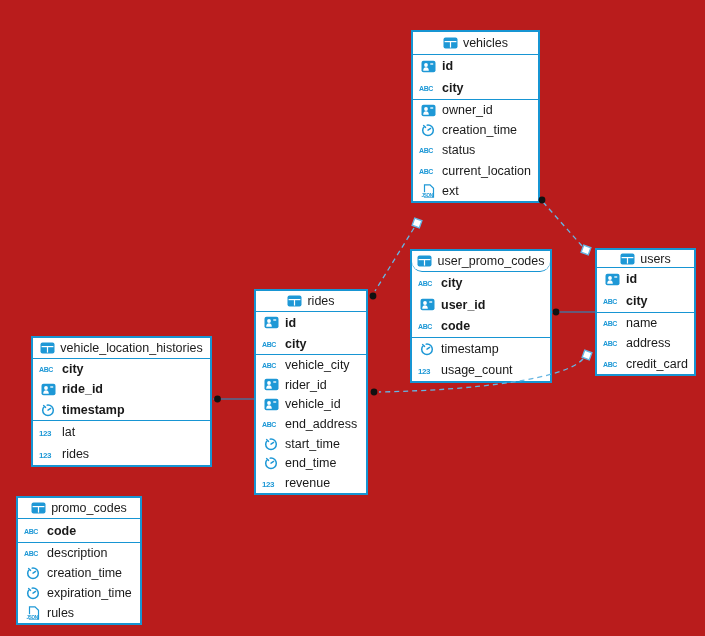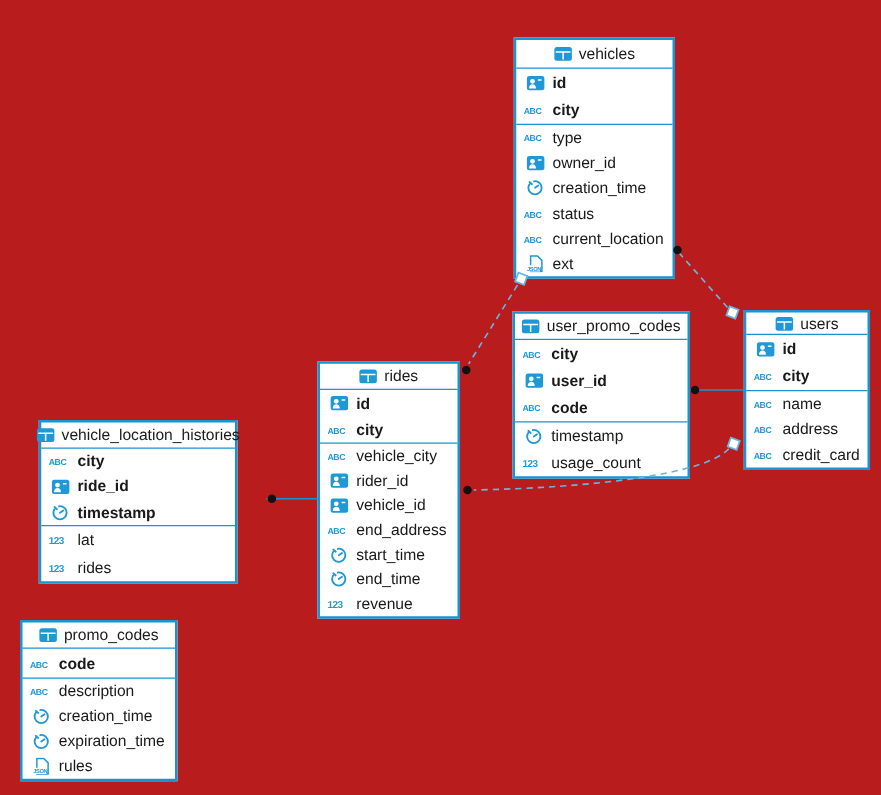--- a/index.html
+++ b/index.html
@@ -89,28 +89,20 @@
             <svg width="18" height="12" viewBox="0 0 18 12">
               <text x="0" y="9" font-size="7" font-weight="bold" fill="#1e98d6" font-family="Liberation Sans, sans-serif" letter-spacing="-0.4">ABC</text>
             </svg>
           </span>
           <span>city</span>
         </div>
       </div>
       <div class="sec sec-fields">
         <div class="row" style="height: 20.2px;">
           <span class="icon">
-            <svg width="18" height="12" viewBox="0 0 18 12">
-              <text x="0" y="9" font-size="7" font-weight="bold" fill="#1e98d6" font-family="Liberation Sans, sans-serif" letter-spacing="-0.4">ABC</text>
-            </svg>
-          </span>
-          <span>type</span>
-        </div>
-        <div class="row" style="height: 20.2px;">
-          <span class="icon">
             <svg width="15" height="13" viewBox="0 0 15 13">
               <rect x="0.5" y="0.8" width="14" height="11.4" rx="2" fill="#1e98d6"></rect>
               <circle cx="5" cy="5" r="1.9" fill="#fff"></circle>
               <path d="M2.2,10.7 c0,-2.4 1.3,-3.4 2.8,-3.4 s2.8,1 2.8,3.4 z" fill="#fff"></path>
               <line x1="9.3" y1="4" x2="12.2" y2="4" stroke="#fff" stroke-width="1.3"></line>
             </svg>
           </span>
           <span>owner_id</span>
         </div>
         <div class="row" style="height: 20.2px;">
@@ -146,21 +138,21 @@
               <path d="M3.5,0.8 h5.5 l3.5,3.5 v8.9 h-9 z" fill="#fff" stroke="#1e98d6" stroke-width="1.2"></path>
               <rect x="0.5" y="8.2" width="10.5" height="5" fill="#fff"></rect>
               <text x="0.5" y="12.6" font-size="4.6" font-weight="bold" fill="#1e98d6" font-family="Liberation Sans, sans-serif" letter-spacing="-0.3">JSON</text>
             </svg>
           </span>
           <span>ext</span>
         </div>
       </div>
     </div>
     <div class="tbl" style="left: 410px; top: 249px; width: 142px;">
-      <div class="tbl-header" style="height: 21px;">
+      <div class="tbl-header" style="height: 21px; border-radius: 10px;">
         <span class="icon" style="width: 15px; flex: 0 0 15px;">
           <svg width="15" height="14" viewBox="0 0 15 14">
             <rect x="0.5" y="1.5" width="14" height="11" rx="2" fill="#1e98d6"></rect>
             <line x1="1.6" y1="5.6" x2="13.4" y2="5.6" stroke="#fff" stroke-width="1.2"></line>
             <line x1="7.5" y1="5.6" x2="7.5" y2="11.6" stroke="#fff" stroke-width="1.2"></line>
           </svg>
         </span>
         <span>user_promo_codes</span>
       </div>
       <div class="sec sec-primary">
@@ -369,21 +361,21 @@
         <div class="row" style="height: 19.7px;">
           <span class="icon">
             <svg width="18" height="12" viewBox="0 0 18 12">
               <text x="0" y="9.5" font-size="8" font-weight="bold" fill="#1e98d6" font-family="Liberation Sans, sans-serif" letter-spacing="-0.4">123</text>
             </svg>
           </span>
           <span>revenue</span>
         </div>
       </div>
     </div>
-    <div class="tbl" style="left: 31px; top: 336px; width: 159px;">
+    <div class="tbl" style="left: 31px; top: 336px; width: 181px;">
       <div class="tbl-header" style="height: 21px;">
         <span class="icon" style="width: 15px; flex: 0 0 15px;">
           <svg width="15" height="14" viewBox="0 0 15 14">
             <rect x="0.5" y="1.5" width="14" height="11" rx="2" fill="#1e98d6"></rect>
             <line x1="1.6" y1="5.6" x2="13.4" y2="5.6" stroke="#fff" stroke-width="1.2"></line>
             <line x1="7.5" y1="5.6" x2="7.5" y2="11.6" stroke="#fff" stroke-width="1.2"></line>
           </svg>
         </span>
         <span>vehicle_location_histories</span>
       </div>

